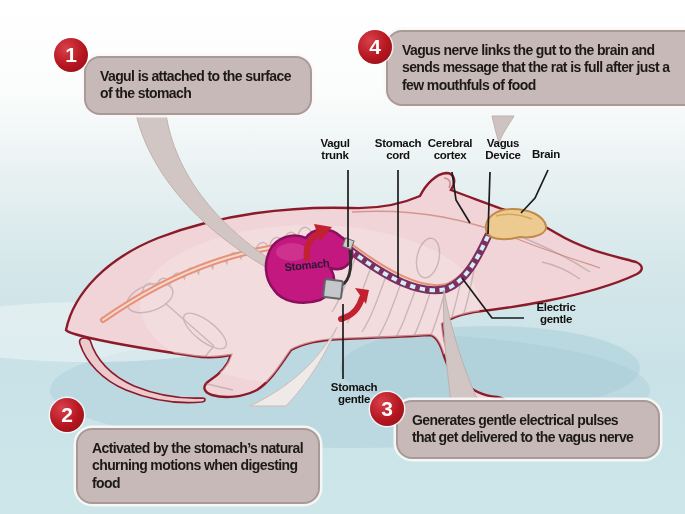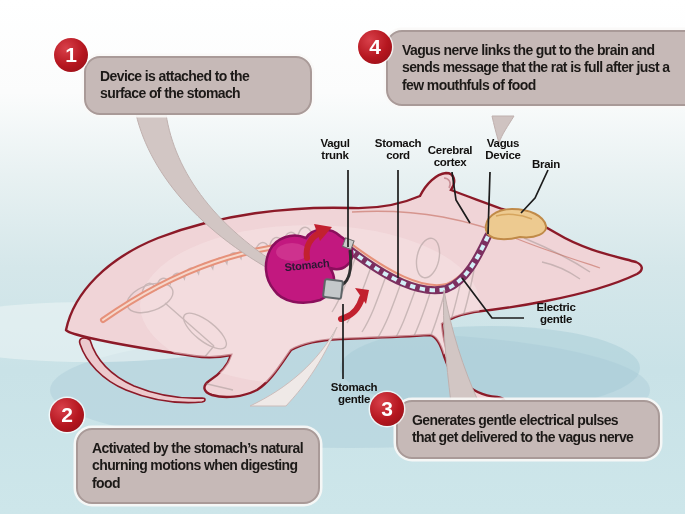--- a/index.html
+++ b/index.html
@@ -116,21 +116,21 @@
       <path d="M 398,170 L 398,278"></path>
       <path d="M 452,172 L 456,200 L 470,223"></path>
       <path d="M 490,172 L 488,234"></path>
       <path d="M 548,170 L 535,198 L 521,213"></path>
       <path d="M 462,278 L 492,318 L 524,318"></path>
       <path d="M 343,304 L 343,379"></path>
     </g>
   </svg>
 
   <div class="callout" style="left:84px;top:56px;width:196px;">
-    <span>Device is attached to the surface of the stomach</span>
+    <span>Vagul is attached to the surface of the stomach</span>
   </div>
   <div class="badge" style="left:54px;top:38px;">
     <span>1</span>
   </div>
 
   <div class="callout" style="left:386px;top:30px;width:288px;">
     <span>Vagus nerve links the gut to the brain and sends message that the rat is full after just a few mouthfuls of food</span>
   </div>
   <div class="badge" style="left:358px;top:30px;">
     <span>4</span>
@@ -145,21 +145,21 @@
 
   <div class="callout" style="left:396px;top:388px;width:232px;margin-top:12px;">
     <span>Generates gentle electrical pulses that get delivered to the vagus nerve</span>
   </div>
   <div class="badge" style="left:370px;top:392px;">
     <span>3</span>
   </div>
 
   <div class="anat-label" style="left:311px;top:137px;width:48px;">Vagul trunk</div>
   <div class="anat-label" style="left:374px;top:137px;width:48px;">Stomach cord</div>
-  <div class="anat-label" style="left:418px;top:144px;width:64px;">Cerebral cortex</div>
+  <div class="anat-label" style="left:418px;top:137px;width:64px;">Cerebral cortex</div>
   <div class="anat-label" style="left:477px;top:137px;width:52px;">Vagus Device</div>
-  <div class="anat-label" style="left:521px;top:158px;width:50px;">Brain</div>
+  <div class="anat-label" style="left:521px;top:148px;width:50px;">Brain</div>
 
   <div class="anat-label" style="left:522px;top:301px;width:68px;">Electric gentle</div>
   <div class="anat-label" style="left:317px;top:381px;width:74px;">Stomach gentle</div>
   <div class="organ-label" style="left:277px;top:259px;width:60px;">Stomach</div>
 
 </div>
 
 </body></html>

